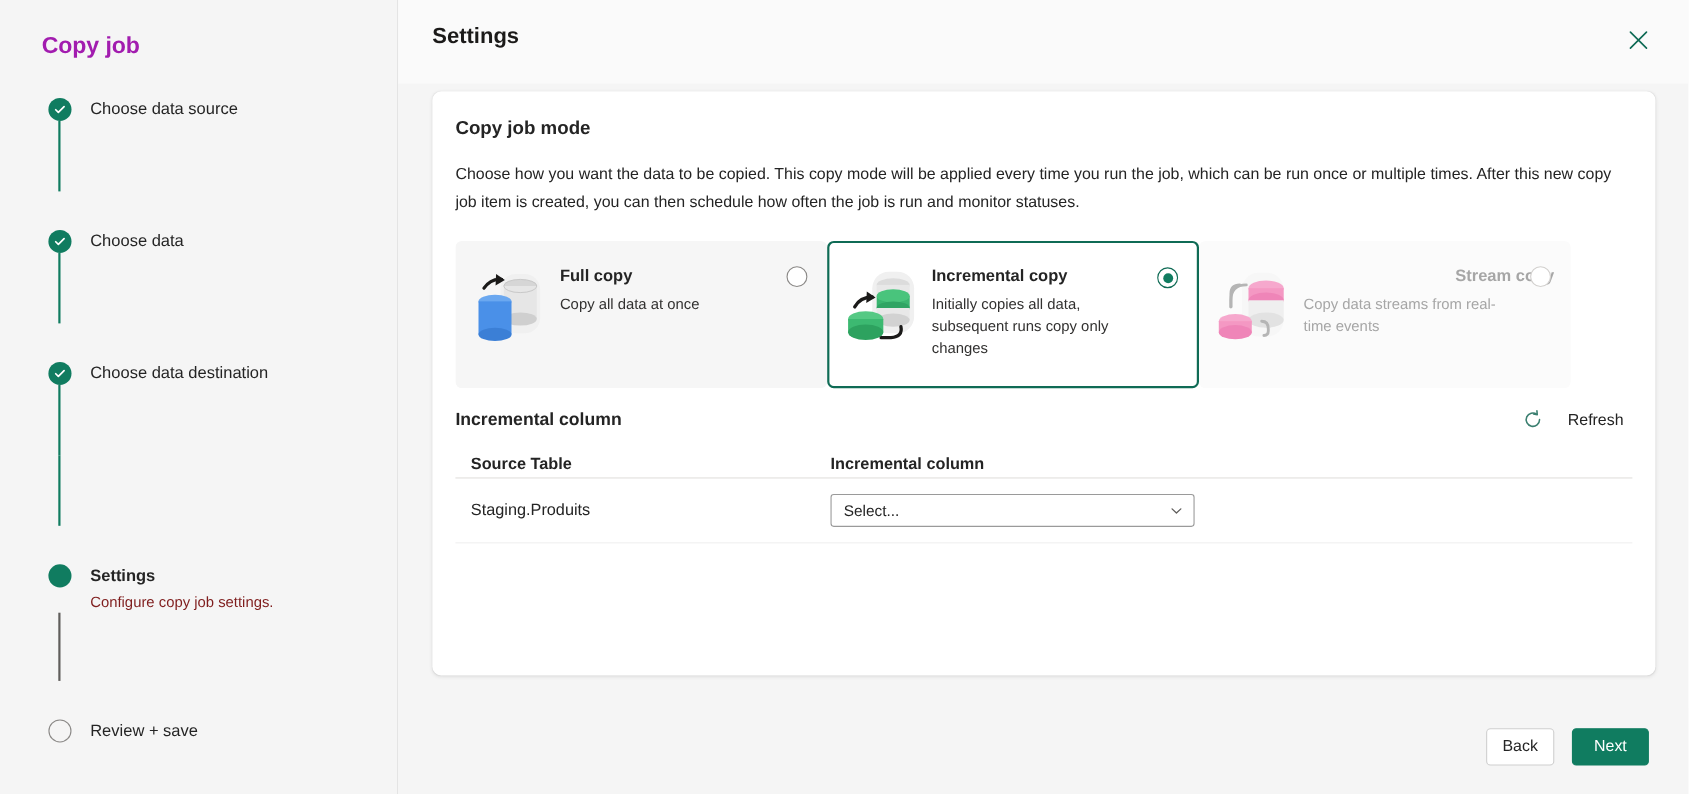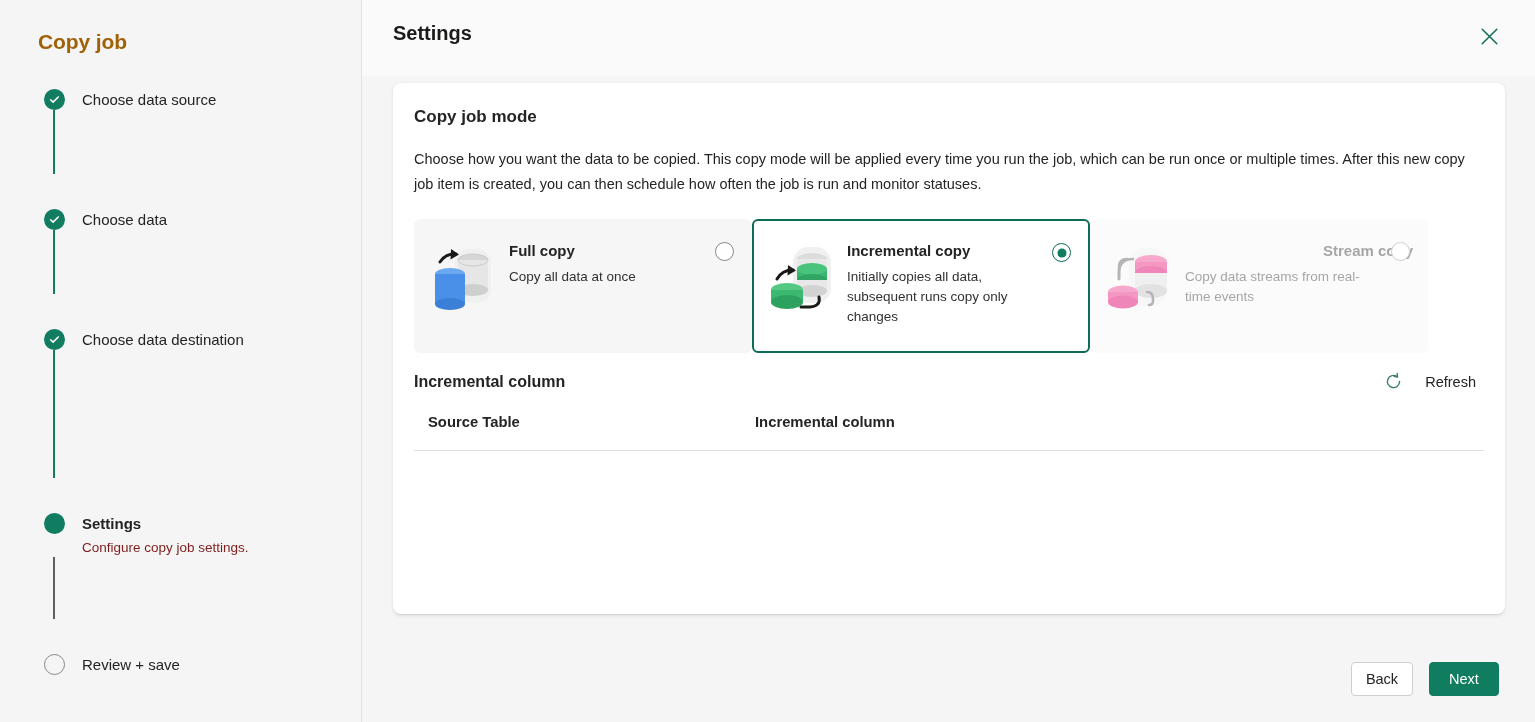--- a/index.html
+++ b/index.html
@@ -23,21 +23,21 @@
     height: 722px;
     background: #f5f5f5;
     border-right: 1px solid #e3e3e3;
     padding: 30px 0 0 38px;
     flex: 0 0 362px;
     position: relative;
   }
   .sidebar-title {
     font-size: 21px;
     font-weight: 600;
-    color: #a16207;
+    color: #a21caf;
     letter-spacing: -0.1px;
     margin: 0 0 24px 0;
   }
   .steps { position: relative; }
   .step {
     position: relative;
     display: flex;
     align-items: flex-start;
     min-height: 0;
     margin-top: 35px;
@@ -255,21 +255,21 @@
     color: #242424;
     font-size: 14.5px;
     padding: 3px 4px;
     border-radius: 4px;
   }
 
   .tbl { width: 100%; margin-top: 20px; }
   .tbl-head {
     display: flex;
     border-bottom: 1px solid #e1dfdd;
-    padding-bottom: 20px;
+    padding-bottom: 4px;
   }
   .tbl-head .th {
     font-size: 14.8px;
     font-weight: 600;
     color: #242424;
   }
   .th-1, .td-1 { width: 329px; flex: 0 0 329px; padding-left: 14px; }
   .th-2, .td-2 { flex: 1 1 auto; padding-left: 12px; }
   .tbl-row {
     display: flex;
@@ -536,20 +536,33 @@
             </svg>
             <span>Refresh</span>
           </div>
         </div>
 
         <div class="tbl">
           <div class="tbl-head">
             <div class="th th-1">Source Table</div>
             <div class="th th-2">Incremental column</div>
           </div>
+          <div class="tbl-row">
+            <div class="td-1 cell-text">Staging.Produits</div>
+            <div class="td-2">
+              <div class="select-box">
+                <span>Select...</span>
+                <span class="chev">
+                  <svg width="13" height="13" viewBox="0 0 13 13">
+                    <path d="M2.5 4.6 L6.5 8.4 L10.5 4.6" stroke="#605e5c" stroke-width="1.2" fill="none" stroke-linecap="round" stroke-linejoin="round"></path>
+                  </svg>
+                </span>
+              </div>
+            </div>
+          </div>
         </div>
 
       </div>
     </div>
 
     <div class="footer">
       <div class="btn btn-secondary">Back</div>
       <div class="btn btn-primary">Next</div>
     </div>
 

